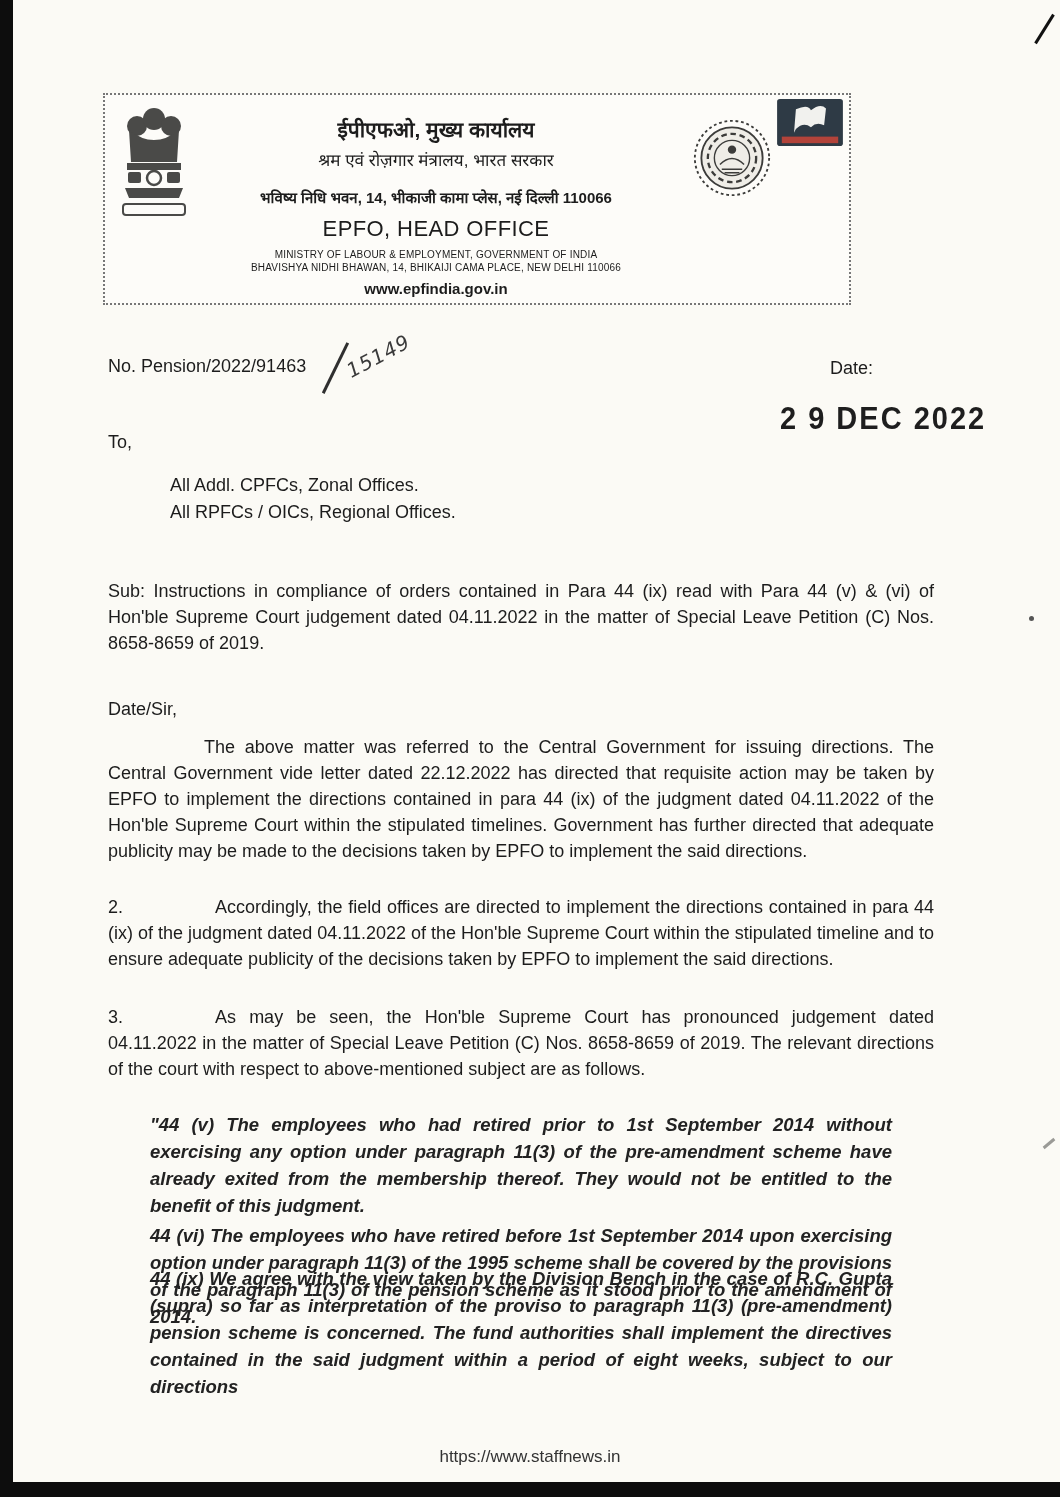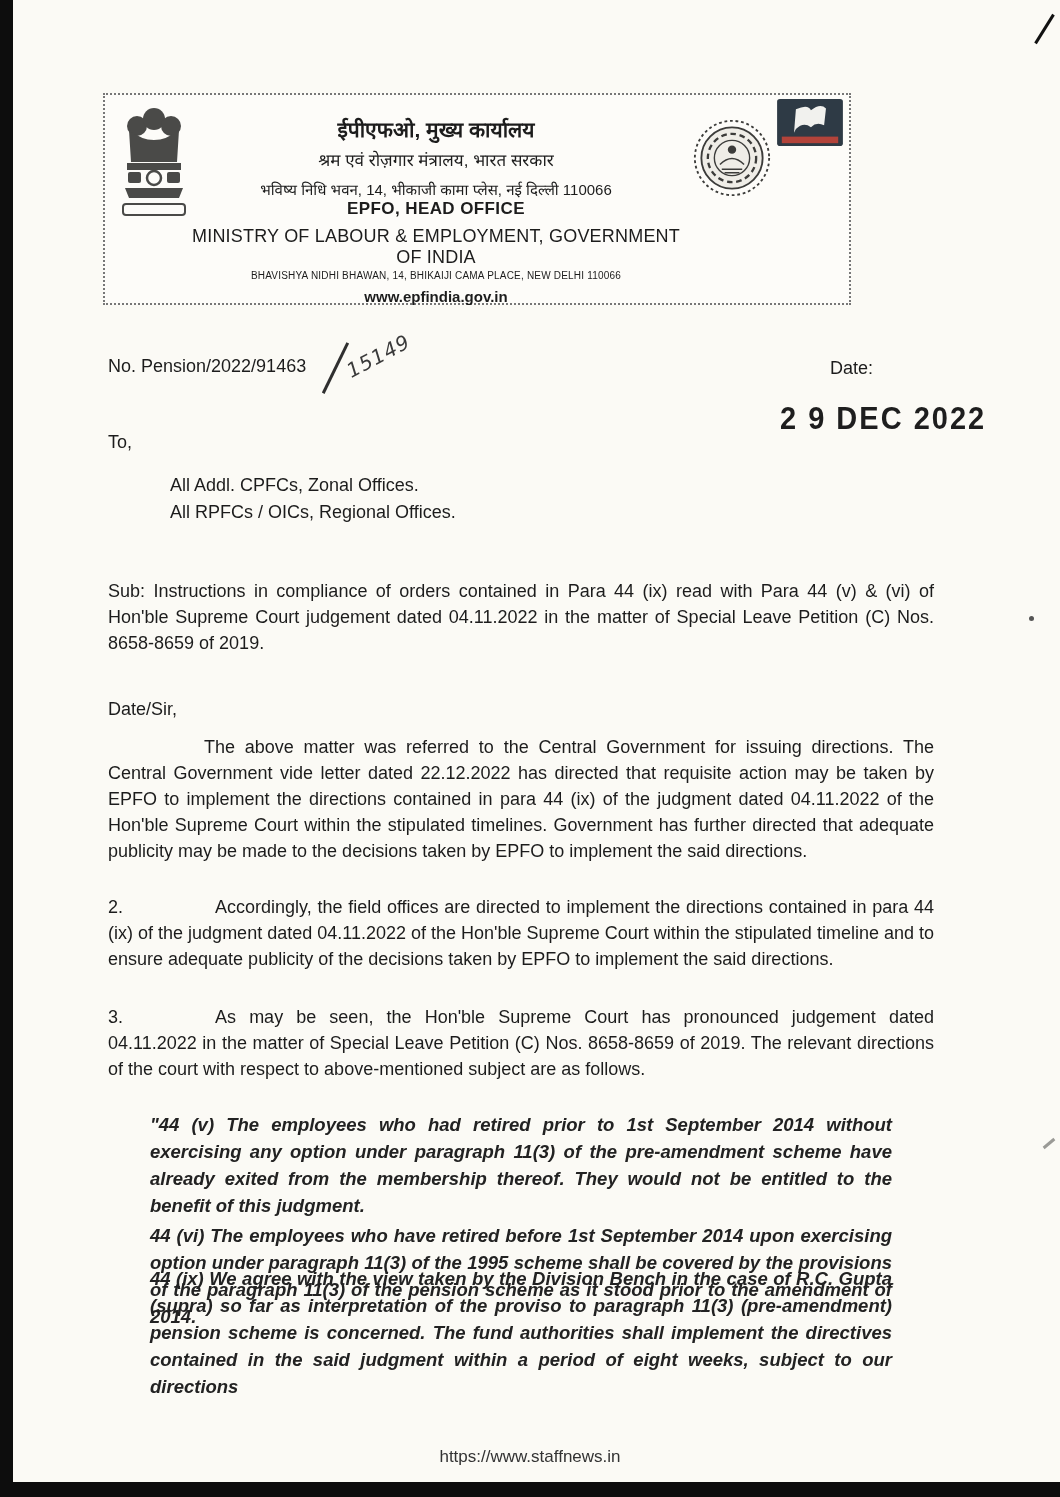--- a/index.html
+++ b/index.html
@@ -18,23 +18,23 @@
 
   
   .letterhead{
     position:absolute;left:103px;top:93px;width:748px;height:212px;
     border:2px dotted #777;box-sizing:border-box;background:rgba(255,255,255,.45);
   }
   .emblem{position:absolute;left:14px;top:8px;}
   .lh-text{position:absolute;left:80px;right:162px;top:6px;text-align:center;}
   .lh-hi1{font-size:21px;font-weight:bold;margin-top:14px;}
   .lh-hi2{font-size:17px;margin-top:5px;}
-  .lh-hi3{font-size:15px;margin-top:8px;}
-  .lh-org{font-size:17px;font-weight:bold;letter-spacing:.4px;}
-  .lh-min{font-size:18px;margin-top:7px;letter-spacing:.2px;}
+  .lh-hi3{font-size:15px;margin-top:16px;font-weight:bold;}
+  .lh-org{font-size:22px;font-weight:normal;margin-top:9px;letter-spacing:.4px;}
+  .lh-min{font-size:10px;margin-top:7px;letter-spacing:.2px;}
   .lh-addr{font-size:10px;margin-top:2px;letter-spacing:.2px;}
   .lh-web{font-size:15px;font-weight:bold;margin-top:7px;}
   .epfo-logo{position:absolute;right:78px;top:24px;}
   .amrit-logo{position:absolute;right:6px;top:4px;}
 
   
   .ref-no{position:absolute;left:108px;top:356px;font-size:18px;}
   .hand-slash{position:absolute;left:334px;top:340px;width:2.5px;height:56px;background:#2f2f2f;transform:rotate(26deg);}
   .hand-no{
     position:absolute;left:344px;top:344px;font-size:20px;color:#3a3a3a;

